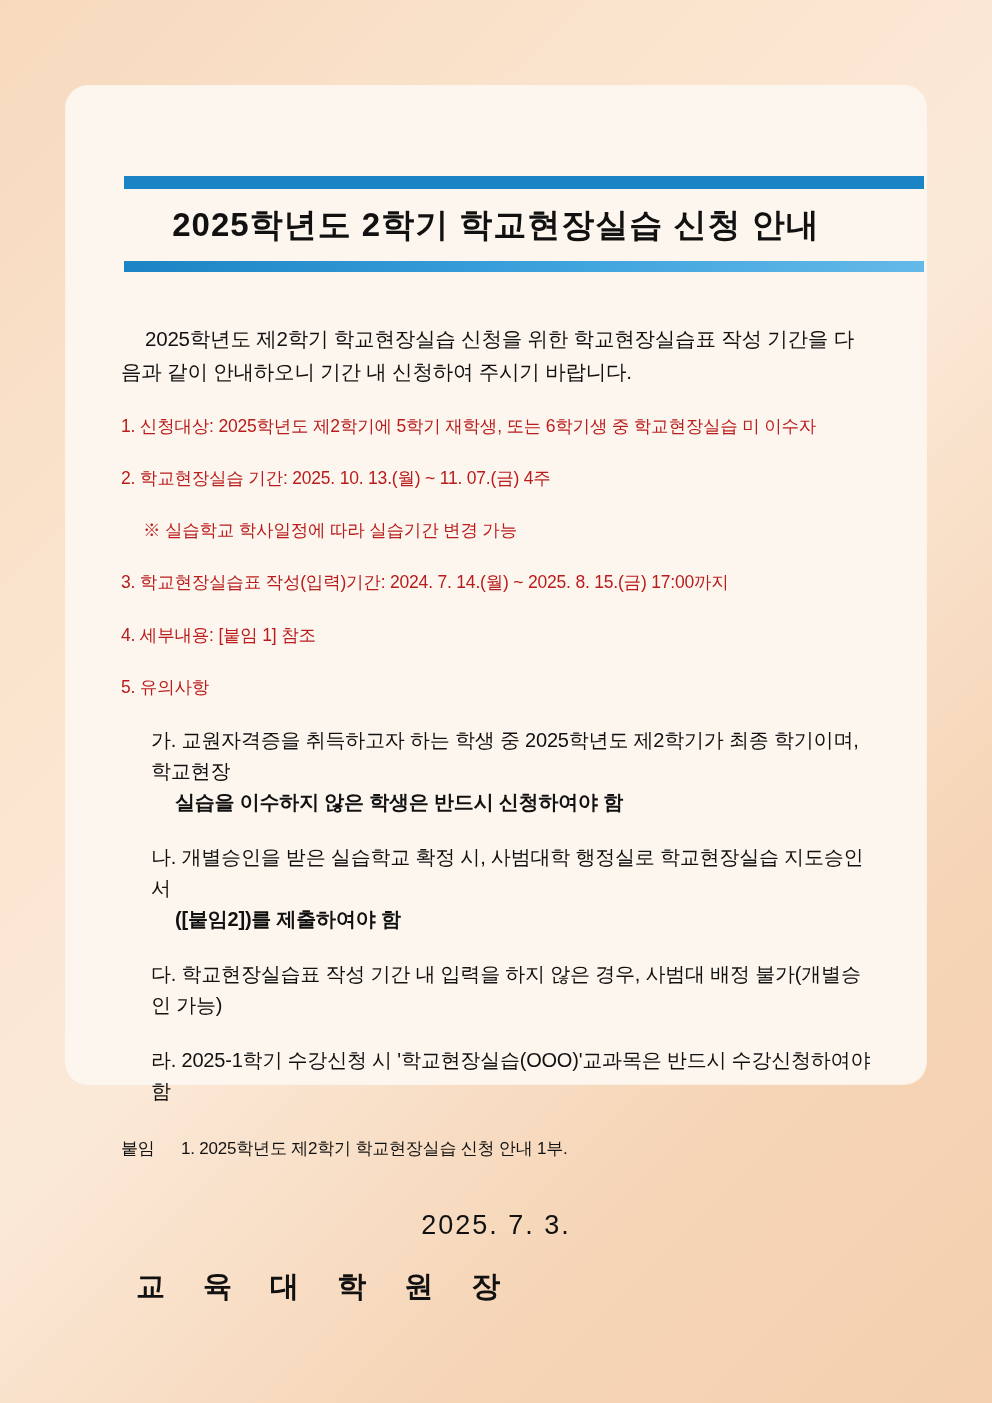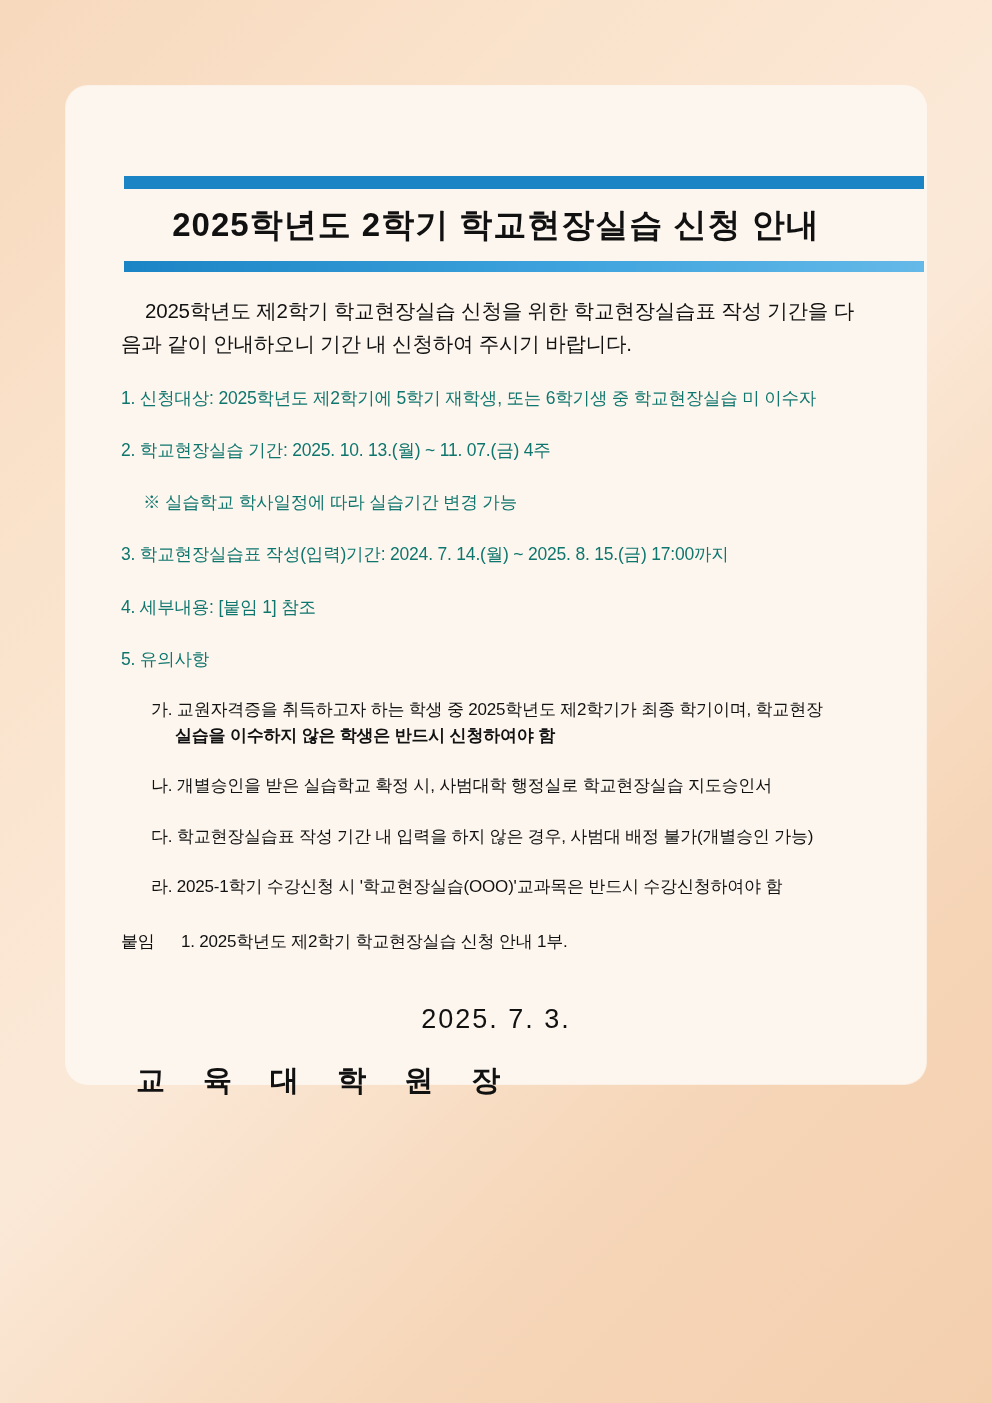--- a/index.html
+++ b/index.html
@@ -48,44 +48,44 @@
   .title {
     text-align: center;
     font-size: 33px;
     font-weight: bold;
     letter-spacing: 1px;
     color: #111;
     padding: 16px 0 16px 0;
     line-height: 1.2;
   }
   .intro {
-    margin-top: 22px;
+    margin-top: 50px;
     font-size: 20.5px;
     line-height: 1.62;
     color: #111;
     letter-spacing: -0.2px;
   }
   .intro .indent {
     display: inline-block;
     width: 24px;
   }
   .item {
     margin-top: 25px;
     font-size: 17.5px;
     line-height: 1.55;
-    color: #0f766e;
+    color: #b91c1c;
     letter-spacing: -0.2px;
   }
   .item.note {
     margin-left: 22px;
   }
   .sub {
     margin-top: 24px;
     margin-left: 30px;
-    font-size: 17px;
+    font-size: 20px;
     line-height: 1.55;
     color: #111;
     letter-spacing: -0.2px;
   }
   .sub .cont {
     display: block;
     margin-left: 24px;
     font-weight: bold;
   }
   .attach {
@@ -140,20 +140,21 @@
     <p class="item">3. 학교현장실습표 작성(입력)기간: 2024. 7. 14.(월) ~ 2025. 8. 15.(금) 17:00까지</p>
     <p class="item">4. 세부내용: [붙임 1] 참조</p>
     <p class="item">5. 유의사항</p>
 
     <p class="sub">
       <span>가. 교원자격증을 취득하고자 하는 학생 중 2025학년도 제2학기가 최종 학기이며, 학교현장</span>
       <span class="cont">실습을 이수하지 않은 학생은 반드시 신청하여야 함</span>
     </p>
     <p class="sub">
       <span>나. 개별승인을 받은 실습학교 확정 시, 사범대학 행정실로 학교현장실습 지도승인서</span>
+      <span class="cont">([붙임2])를 제출하여야 함</span>
     </p>
     <p class="sub">
       <span>다. 학교현장실습표 작성 기간 내 입력을 하지 않은 경우, 사범대 배정 불가(개별승인 가능)</span>
     </p>
     <p class="sub">
       <span>라. 2025-1학기 수강신청 시 '학교현장실습(OOO)'교과목은 반드시 수강신청하여야 함</span>
     </p>
 
     <p class="attach">
       <span class="lead">붙임</span><span>1. 2025학년도 제2학기 학교현장실습 신청 안내 1부.</span>

